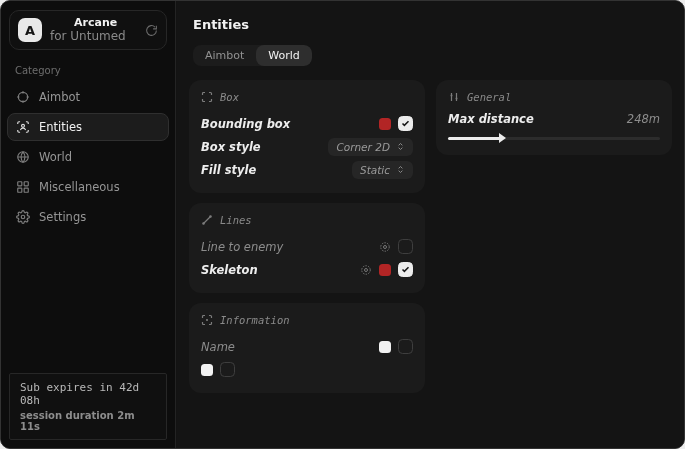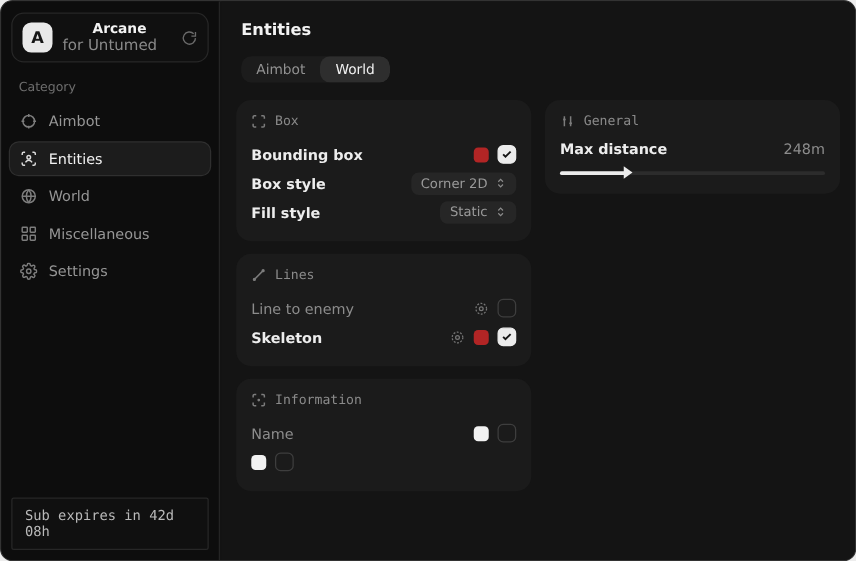--- a/index.html
+++ b/index.html
@@ -41,21 +41,21 @@
   .sub-line { font-family:"DejaVu Sans Mono","Liberation Mono",monospace; font-size:11px; color:#b9b9b9; }
   .sess-line { font-size:10px; color:#8d8d8d; font-weight:bold; margin-top:3px; }
   
   .main { position:absolute; left:176px; top:0; right:0; bottom:0; background:#141414; padding:14px 12px; }
   .page-title { color:#f2f2f2; font-size:13px; font-weight:bold; margin:2px 0 12px 4px; }
   .tabs { display:inline-flex; background:#1c1c1c; border-radius:8px; margin-left:4px; overflow:hidden; }
   .tab { padding:4px 12px; font-size:11px; color:#929292; border-radius:8px; cursor:default; }
   .tab.active { background:#2e2e2e; color:#f2f2f2; }
   .cards { display:flex; gap:11px; margin-top:14px; padding-left:0; }
   .col { display:flex; flex-direction:column; gap:10px; width:237px; }
-  .card { background:#1b1b1b; border-radius:12px; padding:11px 12px 12px 12px; }
+  .card { background:#1b1b1b; border-radius:12px; padding:11px 12px 12px 12px;font-style:italic; }
   .card-head { display:flex; align-items:center; gap:7px; color:#8a8a8a; margin-bottom:9px; }
   .card-head .ic { display:flex; color:#7c7c7c; }
   .card-head .t { font-family:"DejaVu Sans Mono","Liberation Mono",monospace; font-size:10.5px; }
   .row { display:flex; align-items:center; min-height:23px; }
   .row .lbl { flex:1; font-size:11.5px; color:#ededed; font-weight:bold; }
   .row.muted .lbl { color:#8c8c8c; font-weight:normal; }
   .ctrls { display:flex; align-items:center; gap:7px; }
   .swatch { width:12px; height:12px; border-radius:3.5px; }
   .checkbox { width:15px; height:15px; border-radius:4.5px; border:1px solid #3e3e3e; background:transparent; display:flex; align-items:center; justify-content:center; }
   .checkbox.checked { background:#ececec; border-color:#ececec; color:#161616; }
@@ -154,20 +154,21 @@
         <svg width="14" height="14" viewBox="0 0 24 24" fill="none" stroke="currentColor" stroke-width="2">
             <circle cx="12" cy="12" r="3"></circle>
             <path d="M19.4 15a1.7 1.7 0 0 0 .34 1.87l.06.06a2 2 0 1 1-2.83 2.83l-.06-.06a1.7 1.7 0 0 0-1.87-.34 1.7 1.7 0 0 0-1 1.56V21a2 2 0 1 1-4 0v-.09a1.7 1.7 0 0 0-1-1.56 1.7 1.7 0 0 0-1.87.34l-.06.06a2 2 0 1 1-2.83-2.83l.06-.06a1.7 1.7 0 0 0 .34-1.87 1.7 1.7 0 0 0-1.56-1H3a2 2 0 1 1 0-4h.09a1.7 1.7 0 0 0 1.56-1 1.7 1.7 0 0 0-.34-1.87l-.06-.06a2 2 0 1 1 2.83-2.83l.06.06a1.7 1.7 0 0 0 1.87.34h.01a1.7 1.7 0 0 0 1-1.56V3a2 2 0 1 1 4 0v.09a1.7 1.7 0 0 0 1 1.56 1.7 1.7 0 0 0 1.87-.34l.06-.06a2 2 0 1 1 2.83 2.83l-.06.06a1.7 1.7 0 0 0-.34 1.87v.01a1.7 1.7 0 0 0 1.56 1H21a2 2 0 1 1 0 4h-.09a1.7 1.7 0 0 0-1.56 1z"></path>
           </svg>
       </span>
       <span>Settings</span>
     </div>
 
     <div class="side-footer">
       <div class="sub-line">Sub expires in 42d 08h</div>
+      <div class="sess-line">session duration 2m 11s</div>
     </div>
   </div>
 
   <div class="main">
     <div class="page-title">Entities</div>
 
     <div class="tabs">
       <div class="tab">Aimbot</div>
       <div class="tab active">World</div>
     </div>

